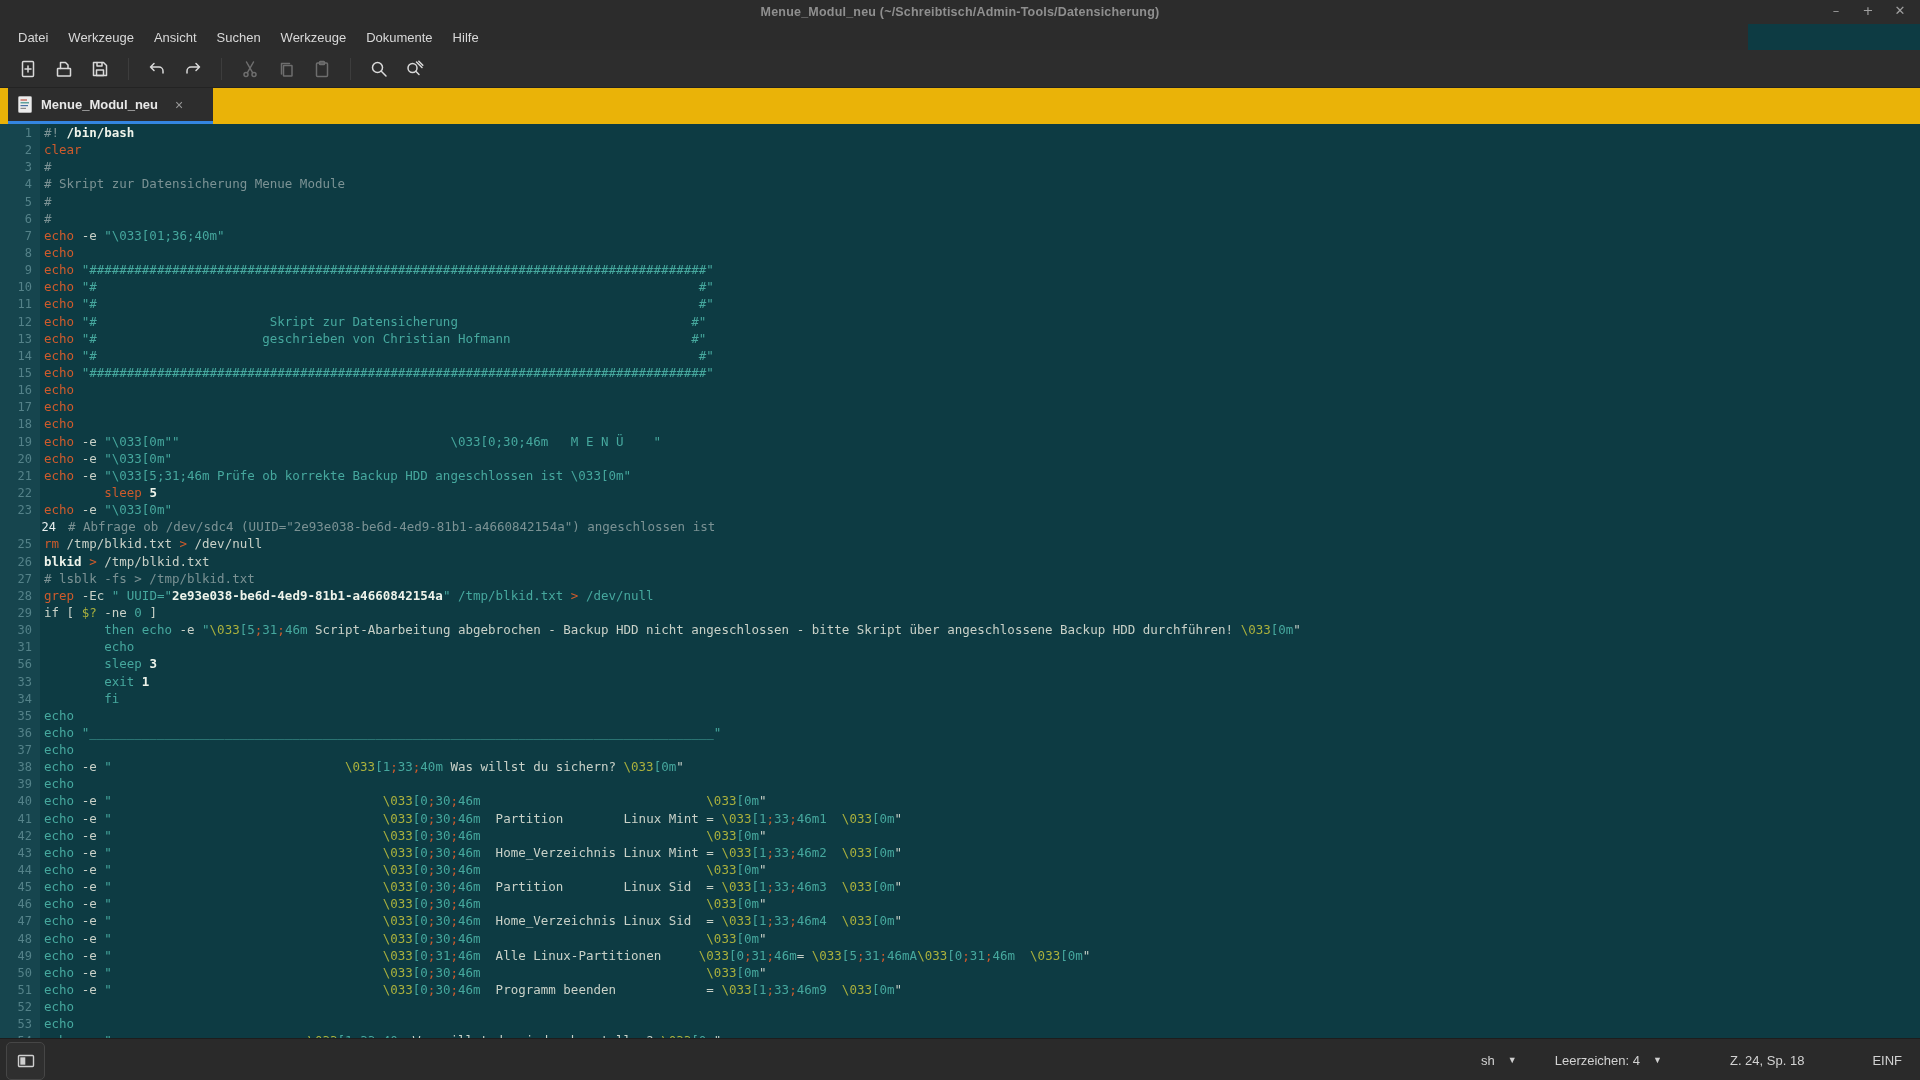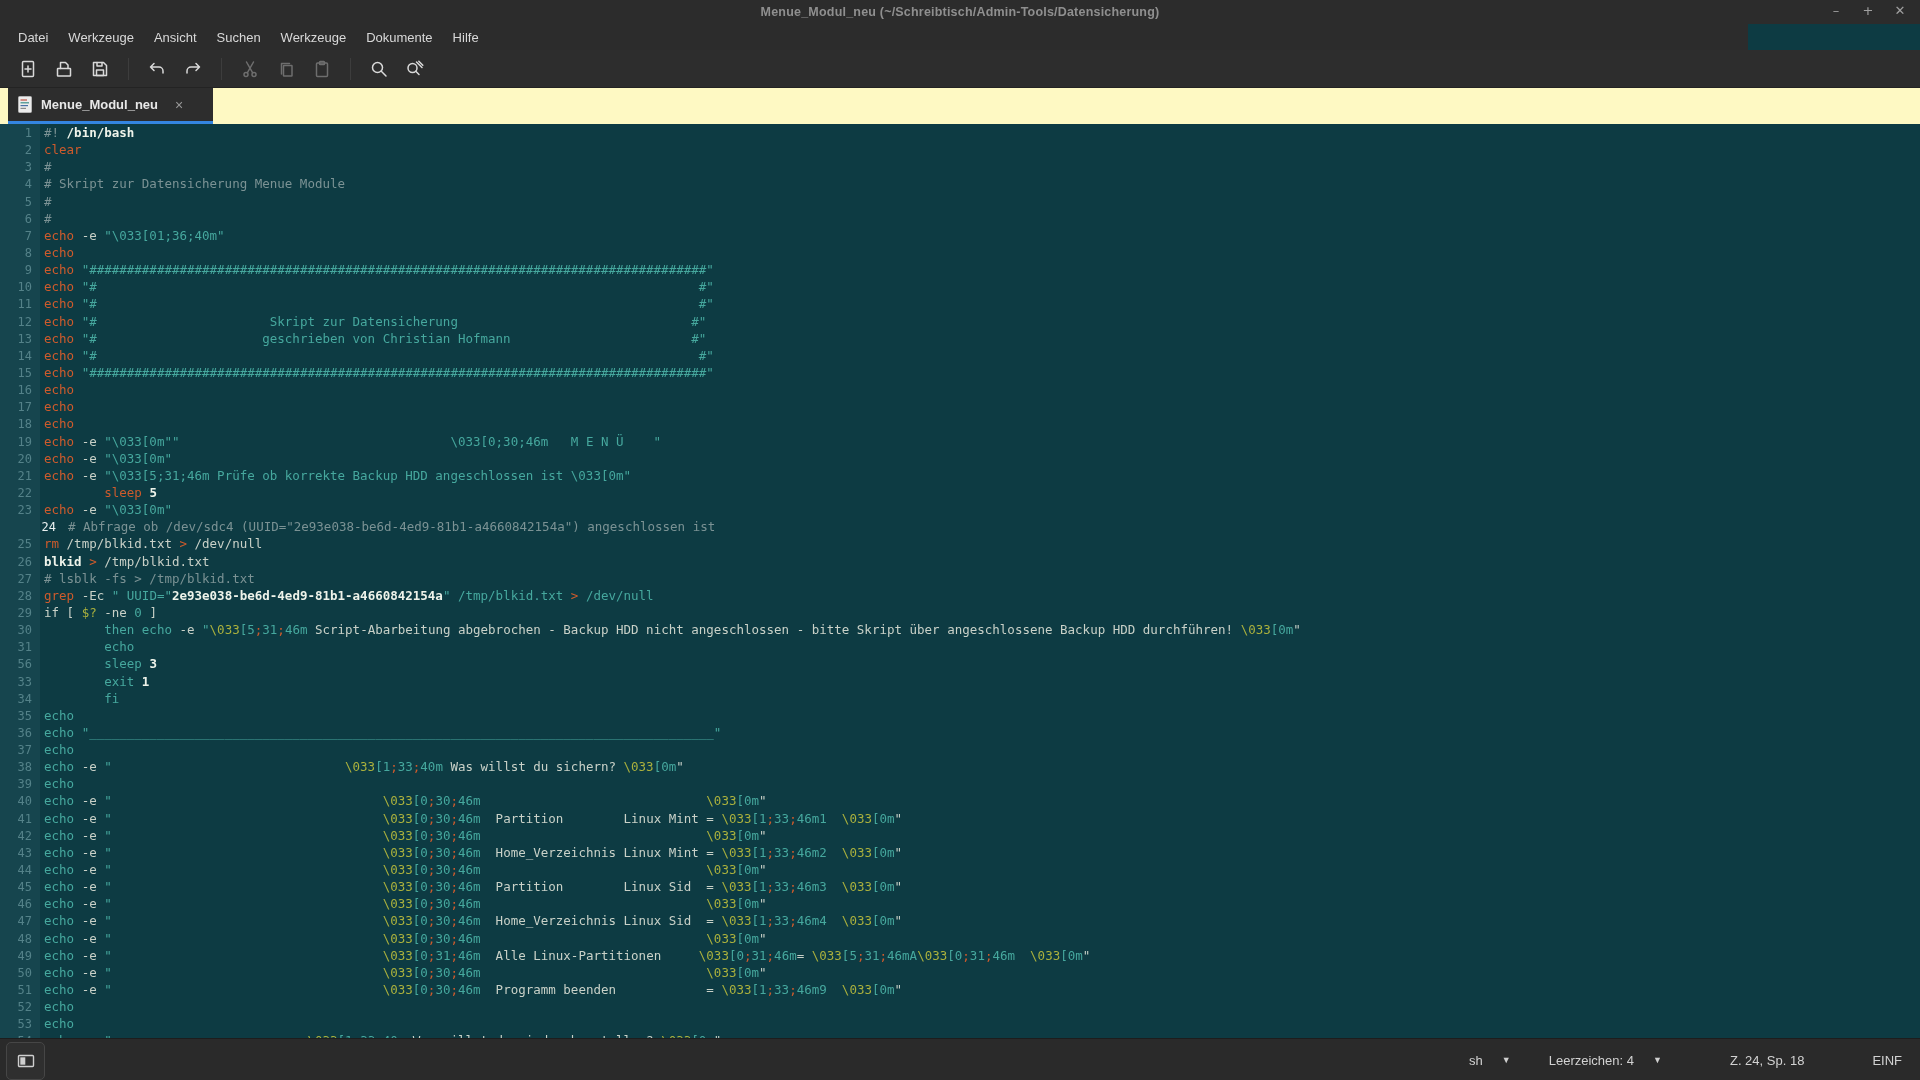--- a/index.html
+++ b/index.html
@@ -13,42 +13,42 @@
   
   #menubar{top:24px;left:0;width:1748px;height:26px;background:#2c2c2c;display:flex;align-items:center;padding-left:8px;box-sizing:border-box;}
   .menu-item{color:#d8d8d8;font-size:13px;padding:4px 10px;}
   
   #toolbar{top:50px;left:0;width:1920px;height:38px;background:#2d2d2d;display:flex;align-items:center;padding-left:10px;box-sizing:border-box;border-bottom:1px solid #232323;}
   .tb{width:30px;height:30px;display:flex;align-items:center;justify-content:center;background:none;border:none;margin:0 3px;padding:0;}
   .tb svg{stroke:#d9d9d9;fill:none;stroke-width:1.5;stroke-linecap:round;stroke-linejoin:round;}
   .tb.disabled svg{stroke:#6e6e6e;}
   .tsep{width:1px;height:22px;background:#3d3d3d;margin:0 10px;}
   
-  #tabbar{top:88px;left:0;width:1920px;height:36px;background:#fef9c3;}
+  #tabbar{top:88px;left:0;width:1920px;height:36px;background:#eab308;}
   #tab{position:absolute;left:8px;top:0;height:33px;min-width:185px;background:#2d2d2d;border-bottom:3px solid #3486e1;display:flex;align-items:center;padding:0 10px 0 10px;box-sizing:content-box;}
   #tab-label{color:#e8e8e8;font-size:13px;font-weight:bold;margin:0 14px 0 9px;}
   #tab-close{color:#9a9a9a;font-size:14px;line-height:14px;padding:1px 3px;}
   
   #editor{top:124px;left:0;width:1920px;height:914px;background:#0d3b43;overflow:hidden;font-family:"DejaVu Sans Mono","Liberation Mono",monospace;font-size:12.5px;}
   #gutter-bg{position:absolute;left:0;top:0;width:40px;height:914px;background:#16454e;}
   .crow{height:17.15px;line-height:17.15px;white-space:pre;position:relative;}
   .ln{display:inline-block;width:32px;text-align:right;padding-right:12px;color:#548289;font-size:12px;}
   .ln.cur{color:#e8efef;margin-left:24px;}
   .ct{white-space:pre;margin-top:17px;}
   .sg-o{color:#cf5b2c;}
   .sg-t{color:#46a89e;}
   .sg-w{color:#c9d1c8;}
   .sg-b{color:#eef3ea;font-weight:bold;}
   .sg-c{color:#7b9294;}
   .sg-y{color:#abb13d;}
   
   #statusbar{top:1038px;left:0;width:1920px;height:42px;background:#2a2a2a;border-top:1px solid #1d1d1d;}
   #pane-toggle{position:absolute;left:6px;top:3px;width:37px;height:36px;background:#2f2f2f;border:1px solid #464646;border-radius:5px;display:flex;align-items:center;justify-content:center;}
   #status-right{position:absolute;right:18px;top:0;height:42px;display:flex;align-items:center;gap:38px;}
-  .status-item{color:#d2d2d2;font-size:13px;display:flex;align-items:center;gap:19px;}
+  .status-item{color:#d2d2d2;font-size:13px;display:flex;align-items:center;gap:13px;}
   .caret{font-size:9px;color:#cfcfcf;}
 </style>
 </head>
 <body>
 
 <div id="titlebar" class="abs">
   <div id="window-title">Menue_Modul_neu (~/Schreibtisch/Admin-Tools/Datensicherung)</div>
   <div class="winbtns">
     <span class="winbtn">–</span>
     <span class="winbtn">+</span>

